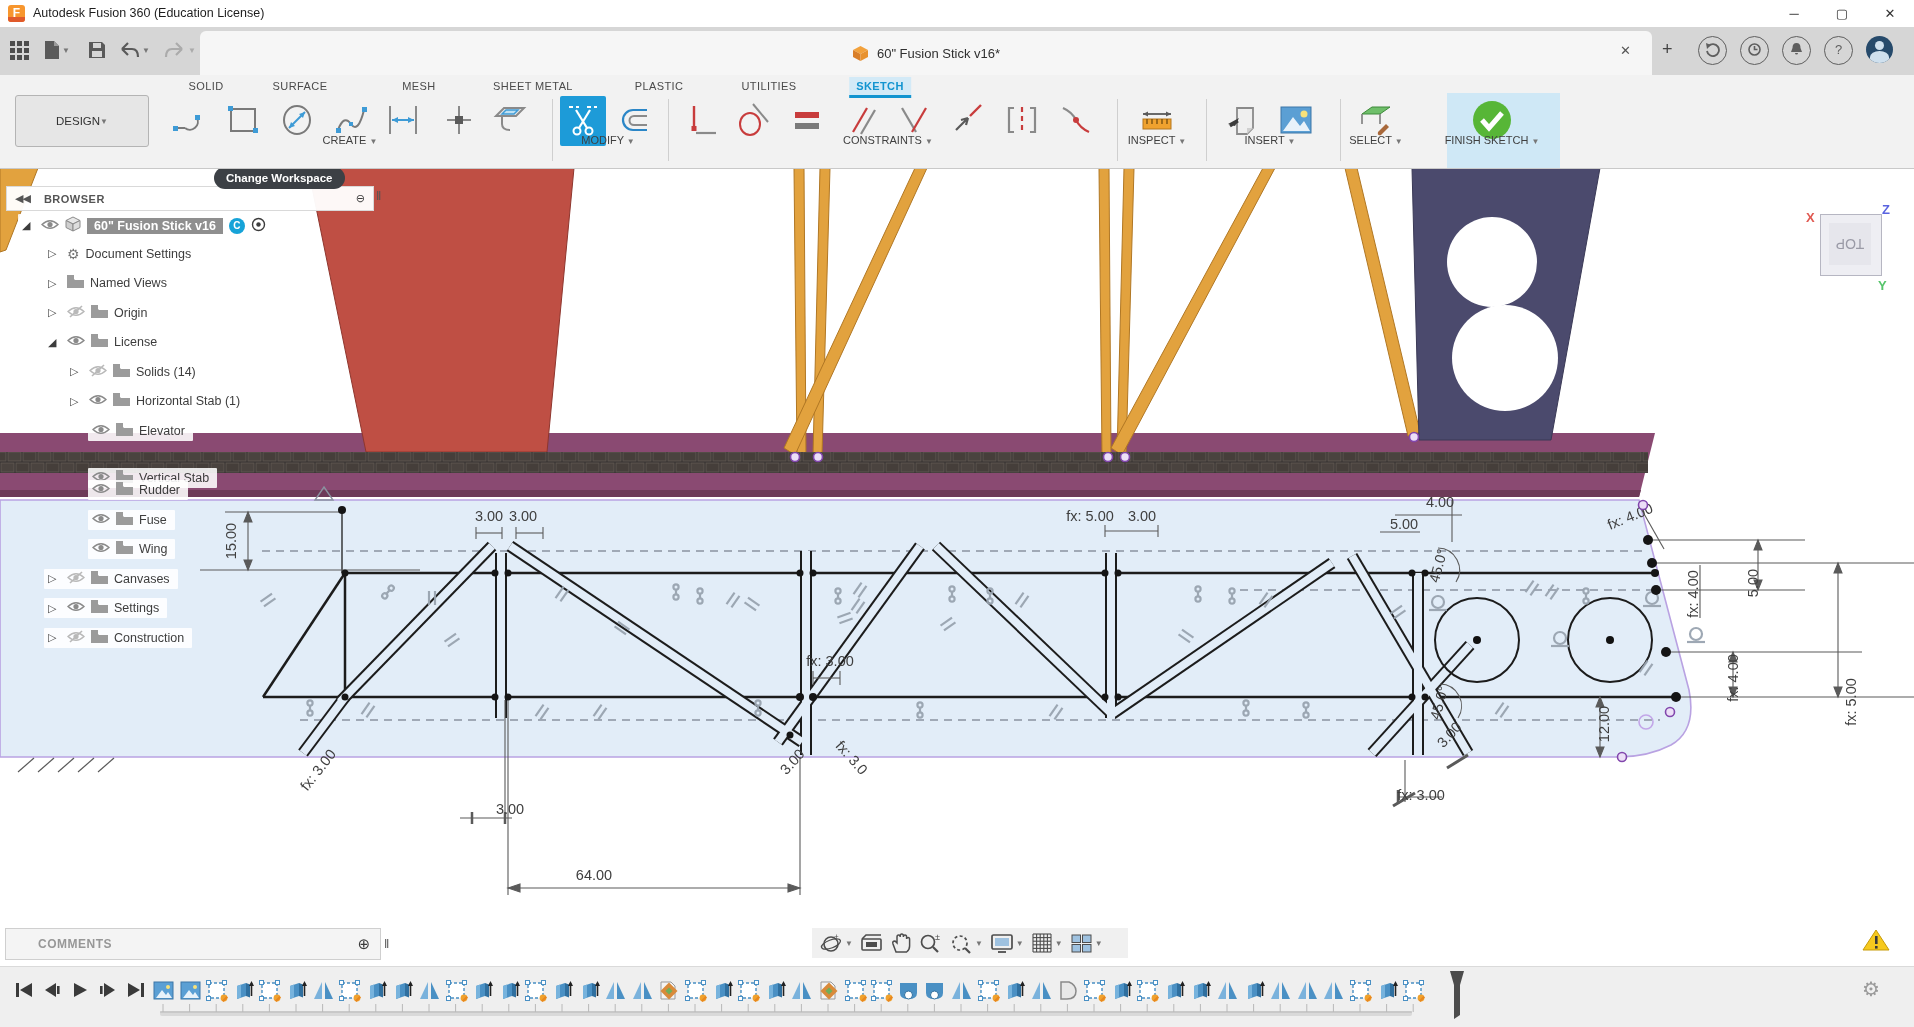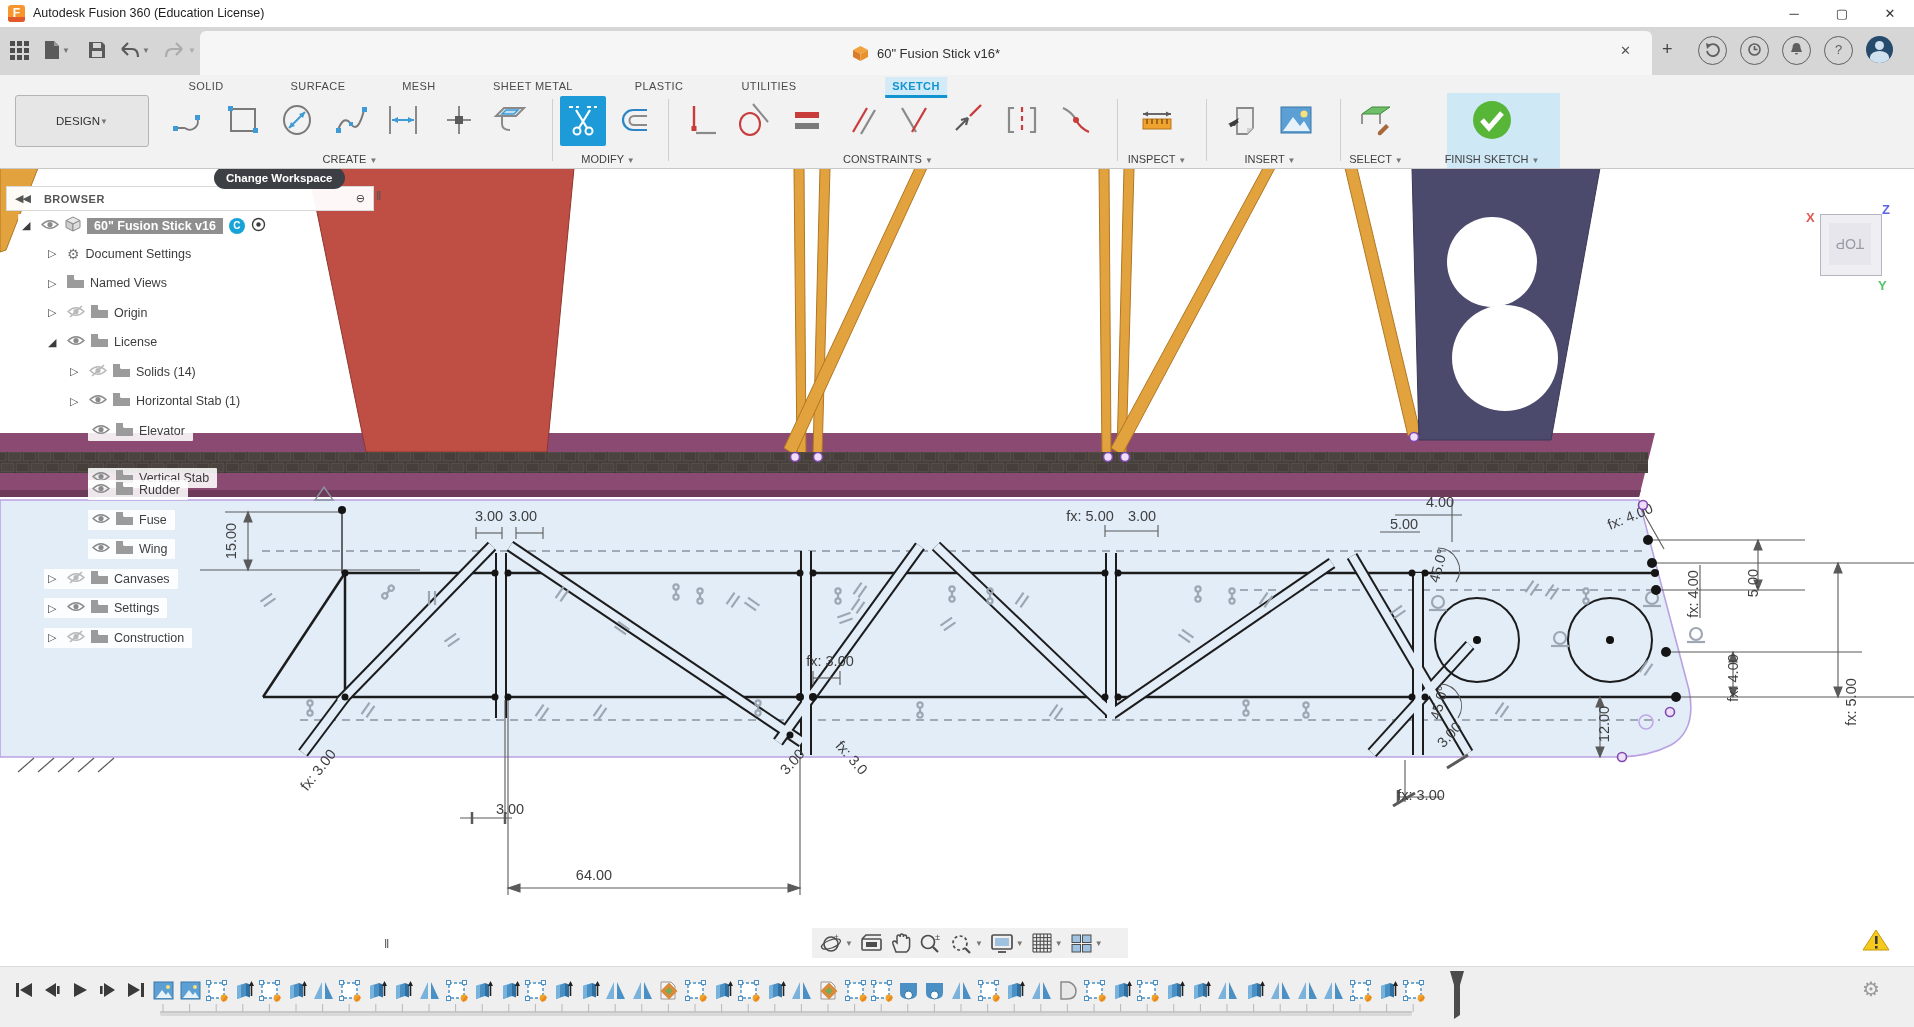--- a/index.html
+++ b/index.html
@@ -25,21 +25,21 @@
     color:#5f5f5f;text-align:center;line-height:25px;font-size:13px;background:transparent;}
   #avatar{left:1866px;top:9px;width:27px;height:27px;border-radius:50%;background:#264a6b;overflow:hidden;}
   #avatar::before{content:"";position:absolute;left:9px;top:5px;width:9px;height:9px;border-radius:50%;background:#cfe0ee;}
   #avatar::after{content:"";position:absolute;left:4px;top:15px;width:19px;height:12px;border-radius:50% 50% 0 0;background:#cfe0ee;}
   
   #ribbon{left:0;top:75px;width:1914px;height:93px;background:#f2f2f2;border-bottom:1px solid #c9c9c9;}
   .wstab{top:2px;transform:translateX(-50%);font-size:11px;letter-spacing:.4px;color:#4a4a4a;padding:3px 7px;}
   .wstab.active{background:#d3eaf7;color:#1294d0;font-weight:bold;border-bottom:3px solid #1294d0;}
   #design-btn{left:15px;top:20px;width:132px;height:50px;background:#e6e6e6;border:1px solid #b4b4b4;border-radius:3px;
     font-size:11.5px;color:#333;display:flex;align-items:center;justify-content:center;}
-  .grp-label{top:78px;transform:translateX(-50%);font-size:11px;color:#3f3f3f;white-space:nowrap;}
+  .grp-label{top:59px;transform:translateX(-50%);font-size:11px;color:#3f3f3f;white-space:nowrap;}
   .rib-div{top:24px;width:1px;height:62px;background:#cfcfcf;}
   .rib-ic{top:27px;width:36px;height:36px;transform:translateX(-50%);}
   #trim-block{left:560px;top:21px;width:46px;height:50px;background:#1d9bd8;border-radius:2px;}
   #finish-block{left:1447px;top:18px;width:113px;height:75px;background:#cfe8f6;}
   
   #ws-tooltip{left:214px;top:167px;height:22px;background:#3c4045;border-radius:11px;color:#fff;
     font-size:11.5px;font-weight:bold;line-height:22px;padding:0 12px;z-index:40;}
   
   #browser-hdr{left:6px;top:186px;width:366px;height:23px;background:rgba(255,255,255,.96);
     border:1px solid #d9d9d9;display:flex;align-items:center;z-index:30;font-size:11px;color:#555;}
@@ -550,26 +550,26 @@
           <path d="M6.5 1 q4 0 4 5 l1.5 4 h-11 l1.5 -4 q0 -5 4 -5 z M5 11 a1.5 1.5 0 0 0 3 0" fill="#5f5f5f"></path>
         </svg>
     </div>
     <div class="circ-ic abs" style="left:1824px">?</div>
     <div id="avatar" class="abs"></div>
   </div>
 
   <div id="ribbon" class="abs" style="z-index:50">
     <div id="tabs-row">
         <div class="wstab abs" style="left: 206px;">SOLID</div>
-        <div class="wstab abs" style="left: 318px;">SURFACE</div>
+        <div class="wstab abs" style="left: 300px;">SURFACE</div>
         <div class="wstab abs" style="left: 419px;">MESH</div>
         <div class="wstab abs" style="left: 533px;">SHEET METAL</div>
         <div class="wstab abs" style="left: 659px;">PLASTIC</div>
         <div class="wstab abs" style="left: 769px;">UTILITIES</div>
-        <div class="wstab abs active" style="left: 916px;">SKETCH</div>
+        <div class="wstab abs active" style="left: 880px;">SKETCH</div>
       </div>
     <div id="design-btn" class="abs">
       <span>DESIGN</span>
         <span class="caret">▼</span>
     </div>
 
     <div class="rib-div abs" style="left:552px"></div>
     <div class="rib-div abs" style="left:668px"></div>
     <div class="rib-div abs" style="left:1117px"></div>
     <div class="rib-div abs" style="left:1206px"></div>
@@ -899,20 +899,24 @@
 
   <div id="viewcube" class="abs">
     <div id="vc-face">
         <div id="vc-inner">TOP</div>
       </div>
     <span class="vc-ax" style="left:0;top:10px;color:#e05a52">X</span>
     <span class="vc-ax" style="left:76px;top:2px;color:#5a64e0">Z</span>
     <span class="vc-ax" style="left:72px;top:78px;color:#55c46a">Y</span>
   </div>
 
+  <div id="comments-bar" class="abs">
+    <span id="comments-label">COMMENTS</span>
+    <span style="margin-left:auto;margin-right:10px;color:#3a3a3a;font-size:15px">⊕</span>
+  </div>
   <div class="abs" style="left:384px;top:936px;z-index:20;color:#555;font-size:13px">‖</div>
 
   <div id="nav-bar" class="abs">
       <span style="display: flex; align-items: center; gap: 2px;">
         <svg width="23" height="23" viewBox="0 0 23 23">
           <circle cx="11" cy="12" r="7" stroke="#4d4d4d" fill="none" stroke-width="1.6"></circle>
           <ellipse cx="11" cy="12" rx="10" ry="4" stroke="#4d4d4d" fill="none" stroke-width="1.3" transform="rotate(-20 11 12)"></ellipse>
           <text x="14" y="7" font-size="8" fill="#4d4d4d">+</text>
         </svg>
         <span style="font-size:8px;color:#777">▼</span>

